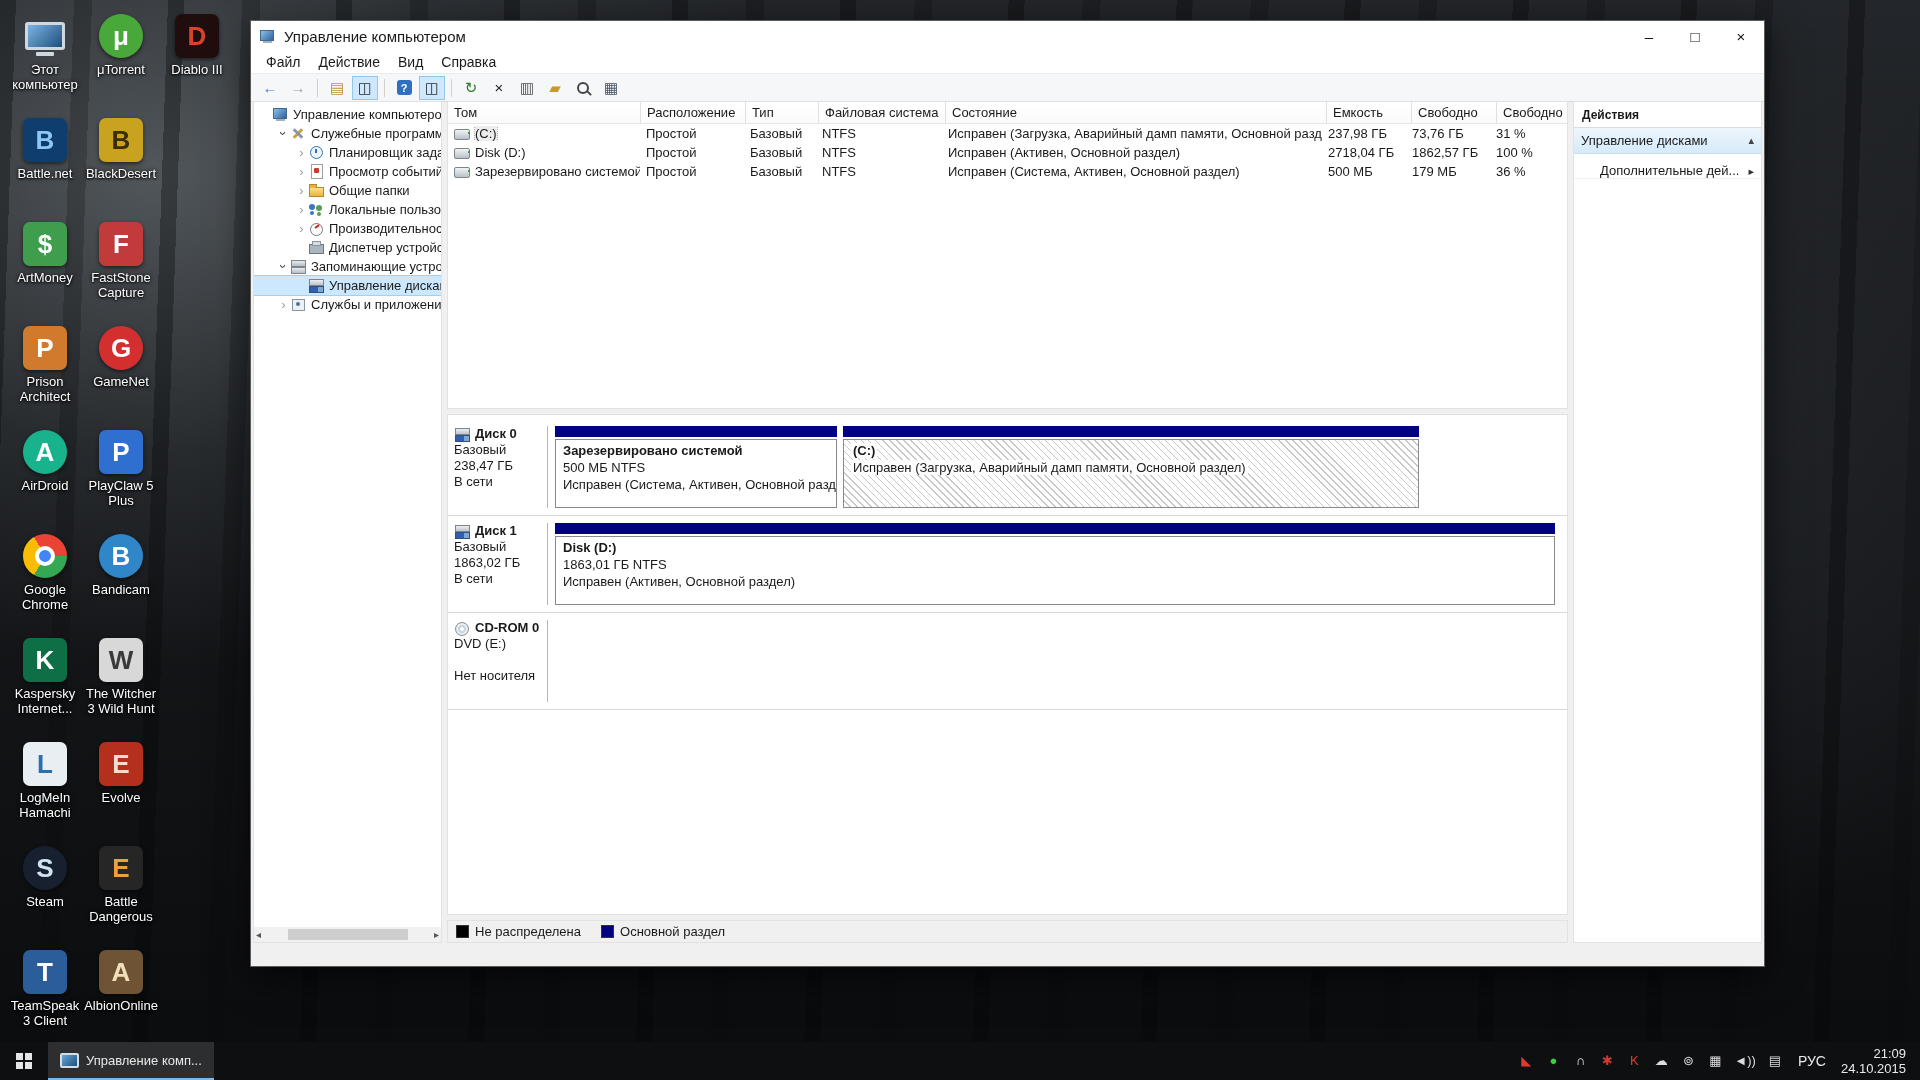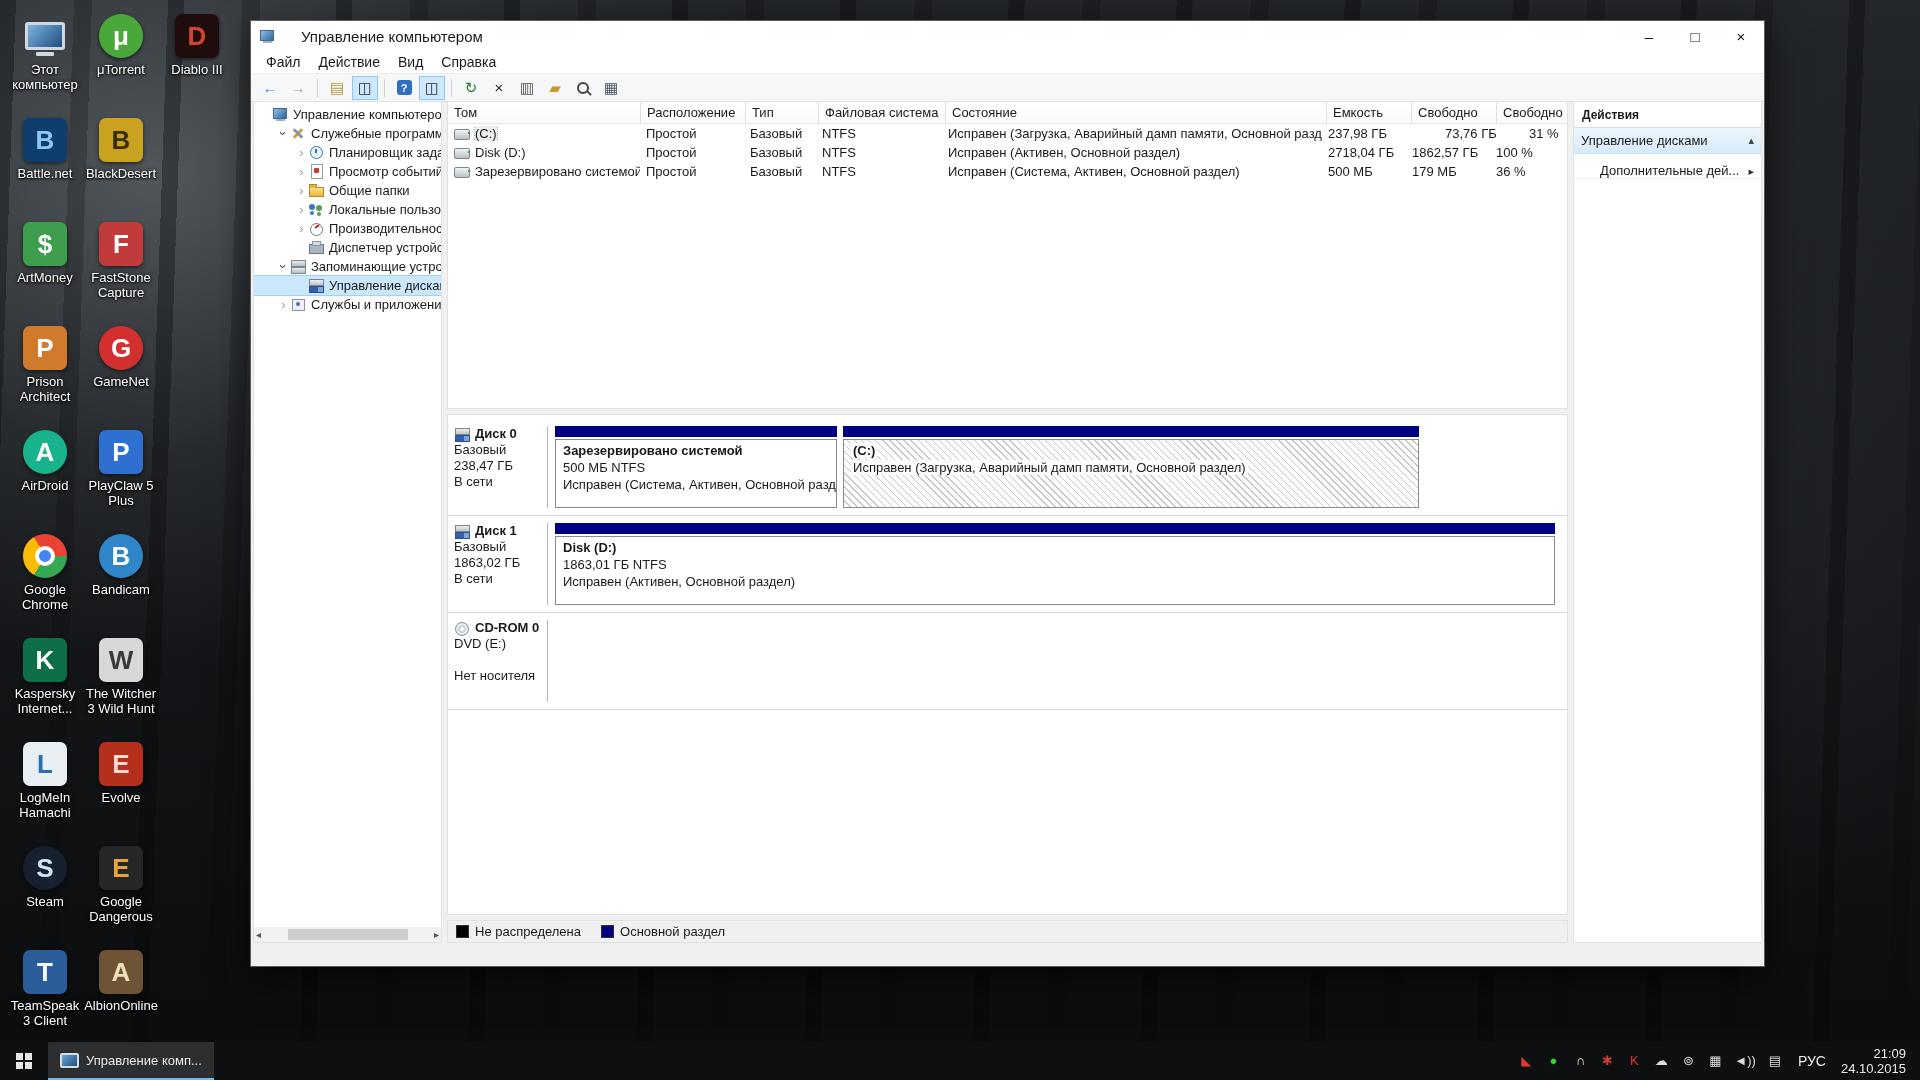--- a/index.html
+++ b/index.html
@@ -22,21 +22,21 @@
   .mon{width:34px;height:22px;border:3px solid #cfd8de;border-radius:3px;
     background:linear-gradient(135deg,#7db3e2,#1d4f7e);position:relative;}
   .mon::after{content:"";position:absolute;left:50%;transform:translateX(-50%);bottom:-9px;
     width:18px;height:4px;background:#cfd8de;border-radius:1px;}
   .ico-chrome{border-radius:50%;background:conic-gradient(from -30deg,#ea4335 0 120deg,#34a853 0 240deg,#fbbc05 0 360deg);}
   .ico-chrome::after{content:"";position:absolute;inset:12px;border-radius:50%;background:#4285f4;border:4px solid #fff;}
   
   .window{position:absolute;left:250px;top:20px;width:1513px;height:945px;background:#f0f0f0;
     border:1px solid #5c5c5c;box-shadow:0 10px 34px rgba(0,0,0,.65);font-size:13px;color:#1a1a1a;}
   .titlebar{height:30px;background:#fff;display:flex;align-items:center;padding-left:8px;}
-  .title-text{font-size:15px;margin-left:21px;}
+  .title-text{font-size:15px;margin-left:4px;}
   .win-controls{margin-left:auto;display:flex;height:100%;}
   .win-btn{width:46px;height:100%;display:flex;align-items:center;justify-content:center;font-size:15px;color:#111;}
   .menubar{height:22px;background:#fff;display:flex;align-items:center;padding-left:6px;font-size:14px;}
   .menu-item{padding:2px 9px;}
   .toolbar{height:27px;background:#f6f7f8;border-top:1px solid #ececec;border-bottom:1px solid #d8d8d8;
     display:flex;align-items:center;padding-left:6px;gap:2px;}
   .tb-btn{min-width:24px;height:22px;display:flex;align-items:center;justify-content:center;font-size:15px;border:1px solid transparent;}
   .tb-btn.pressed{background:#cde8ff;border:1px solid #92c6ee;}
   .tb-badge{width:15px;height:15px;border-radius:3px;display:flex;align-items:center;justify-content:center;
     font-size:11px;font-weight:bold;}
@@ -242,21 +242,21 @@
       <div class="desktop-icon" style="left: 8px; top: 846px;">
         <div class="di-img circle" style="background: linear-gradient(145deg, rgb(23, 32, 46), rgb(23, 32, 46));">
           <span style="color: rgb(207, 227, 245);">S</span>
         </div>
         <div class="di-label">Steam</div>
       </div>
       <div class="desktop-icon" style="left: 84px; top: 846px;">
         <div class="di-img" style="background: linear-gradient(145deg, rgb(38, 38, 38), rgb(38, 38, 38));">
           <span style="color: rgb(232, 163, 61);">E</span>
         </div>
-        <div class="di-label">Google Dangerous</div>
+        <div class="di-label">Battle Dangerous</div>
       </div>
       <div class="desktop-icon" style="left: 8px; top: 950px;">
         <div class="di-img" style="background: linear-gradient(145deg, rgb(43, 93, 155), rgb(43, 93, 155));">
           <span style="color: rgb(255, 255, 255);">T</span>
         </div>
         <div class="di-label">TeamSpeak 3 Client</div>
       </div>
       <div class="desktop-icon" style="left: 84px; top: 950px;">
         <div class="di-img" style="background: linear-gradient(145deg, rgb(110, 83, 53), rgb(110, 83, 53));">
           <span style="color: rgb(240, 224, 184);">A</span>
@@ -405,21 +405,21 @@
               <div class="vl-row">
                 <div class="vl-cell" style="width: 182px;">
                   <span class="ti v-drive"></span>
                   <span class="vl-name-focus">(C:)</span>
                 </div>
                 <div class="vl-cell" style="width: 94px;">Простой</div>
                 <div class="vl-cell" style="width: 62px;">Базовый</div>
                 <div class="vl-cell" style="width: 116px;">NTFS</div>
                 <div class="vl-cell" style="width: 370px;">Исправен (Загрузка, Аварийный дамп памяти, Основной раздел)</div>
                 <div class="vl-cell" style="width: 74px;">237,98 ГБ</div>
-                <div class="vl-cell" style="width: 74px; margin-left: 33px;">73,76 ГБ</div>
+                <div class="vl-cell" style="width: 74px;">73,76 ГБ</div>
                 <div class="vl-cell" style="width: 78px;">31 %</div>
               </div>
               <div class="vl-row">
                 <div class="vl-cell" style="width: 182px;">
                   <span class="ti v-drive"></span>
                   <span>Disk (D:)</span>
                 </div>
                 <div class="vl-cell" style="width: 94px;">Простой</div>
                 <div class="vl-cell" style="width: 62px;">Базовый</div>
                 <div class="vl-cell" style="width: 116px;">NTFS</div>

